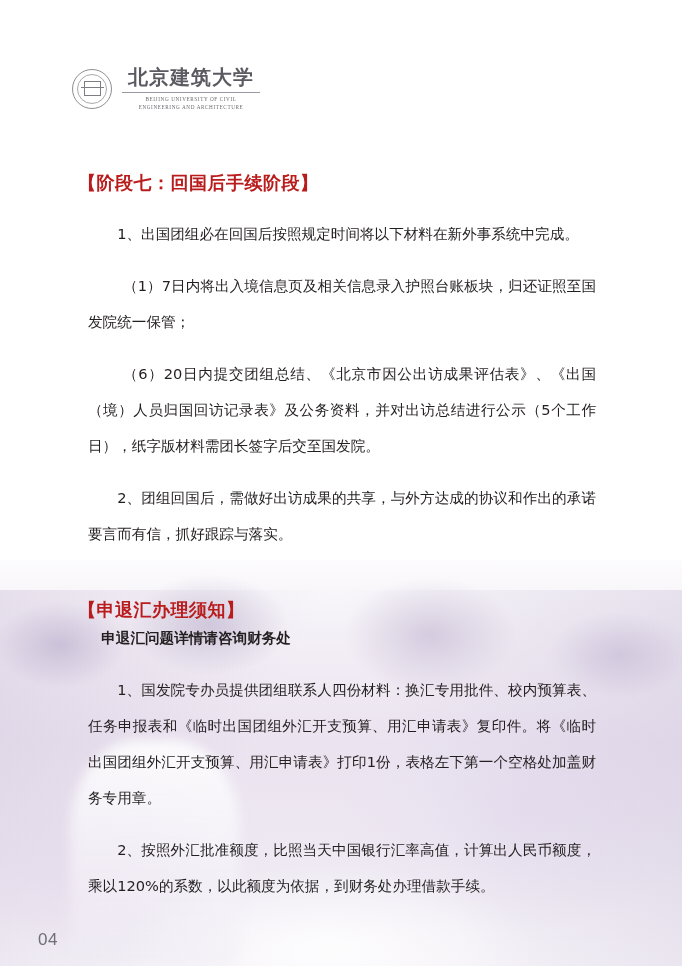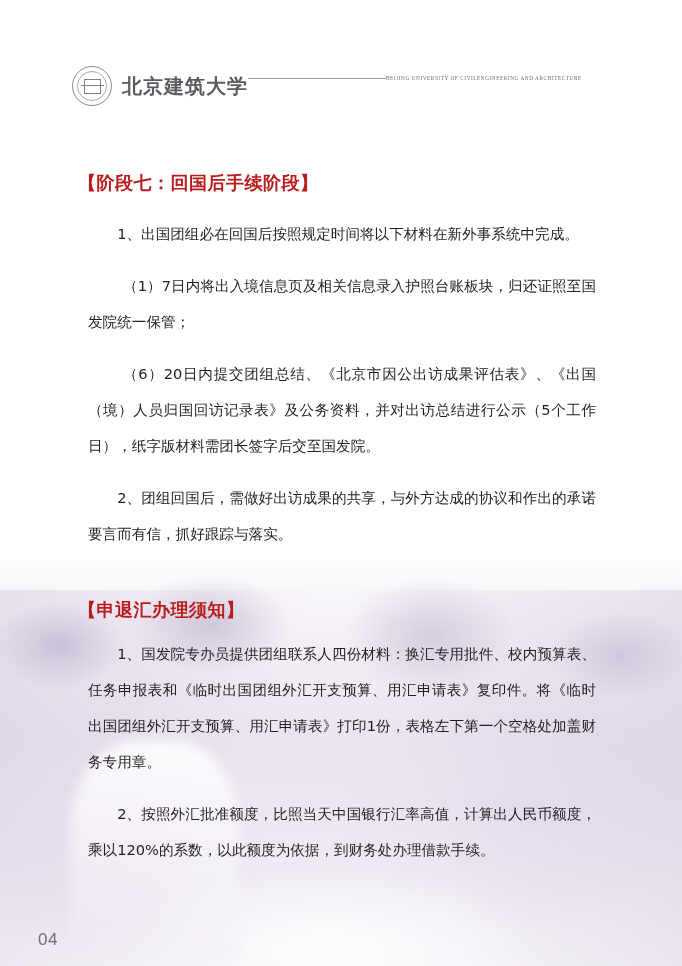--- a/index.html
+++ b/index.html
@@ -109,21 +109,21 @@
     content: "";
     position: absolute;
     left: -4px;
     top: 5px;
     width: 23px;
     height: 1px;
     background: #7d7d83;
   }
   .logo-text {
     display: flex;
-    flex-direction: row;
+    flex-direction: column;
     justify-content: center;
     text-align: center;
   }
   .logo-cn {
     font-family: "DejaVu Sans", sans-serif;
     font-size: 20px;
     font-weight: bold;
     color: #5a5a60;
     letter-spacing: 1px;
     line-height: 1.15;
@@ -221,20 +221,21 @@
     <div class="body-block" id="block-stage7">
       <p class="para">1、出国团组必在回国后按照规定时间将以下材料在新外事系统中完成。</p>
       <p class="para hang">（1）7日内将出入境信息页及相关信息录入护照台账板块，归还证照至国发院统一保管；</p>
       <p class="para hang">（6）20日内提交团组总结、《北京市因公出访成果评估表》、《出国（境）人员归国回访记录表》及公务资料，并对出访总结进行公示（5个工作日），纸字版材料需团长签字后交至国发院。</p>
       <p class="para">2、团组回国后，需做好出访成果的共享，与外方达成的协议和作出的承诺要言而有信，抓好跟踪与落实。</p>
     </div>
 
     <h2 class="section-heading" id="heading-notice">【申退汇办理须知】</h2>
 
     <div class="body-block" id="block-notice">
+      <p class="subtitle">申退汇问题详情请咨询财务处</p>
       <p class="para">1、国发院专办员提供团组联系人四份材料：换汇专用批件、校内预算表、任务申报表和《临时出国团组外汇开支预算、用汇申请表》复印件。将《临时出国团组外汇开支预算、用汇申请表》打印1份，表格左下第一个空格处加盖财务专用章。</p>
       <p class="para">2、按照外汇批准额度，比照当天中国银行汇率高值，计算出人民币额度，乘以120%的系数，以此额度为依据，到财务处办理借款手续。</p>
     </div>
 
     <div class="page-number">04</div>
 
   </div>
 </div>
 
 </body></html>

